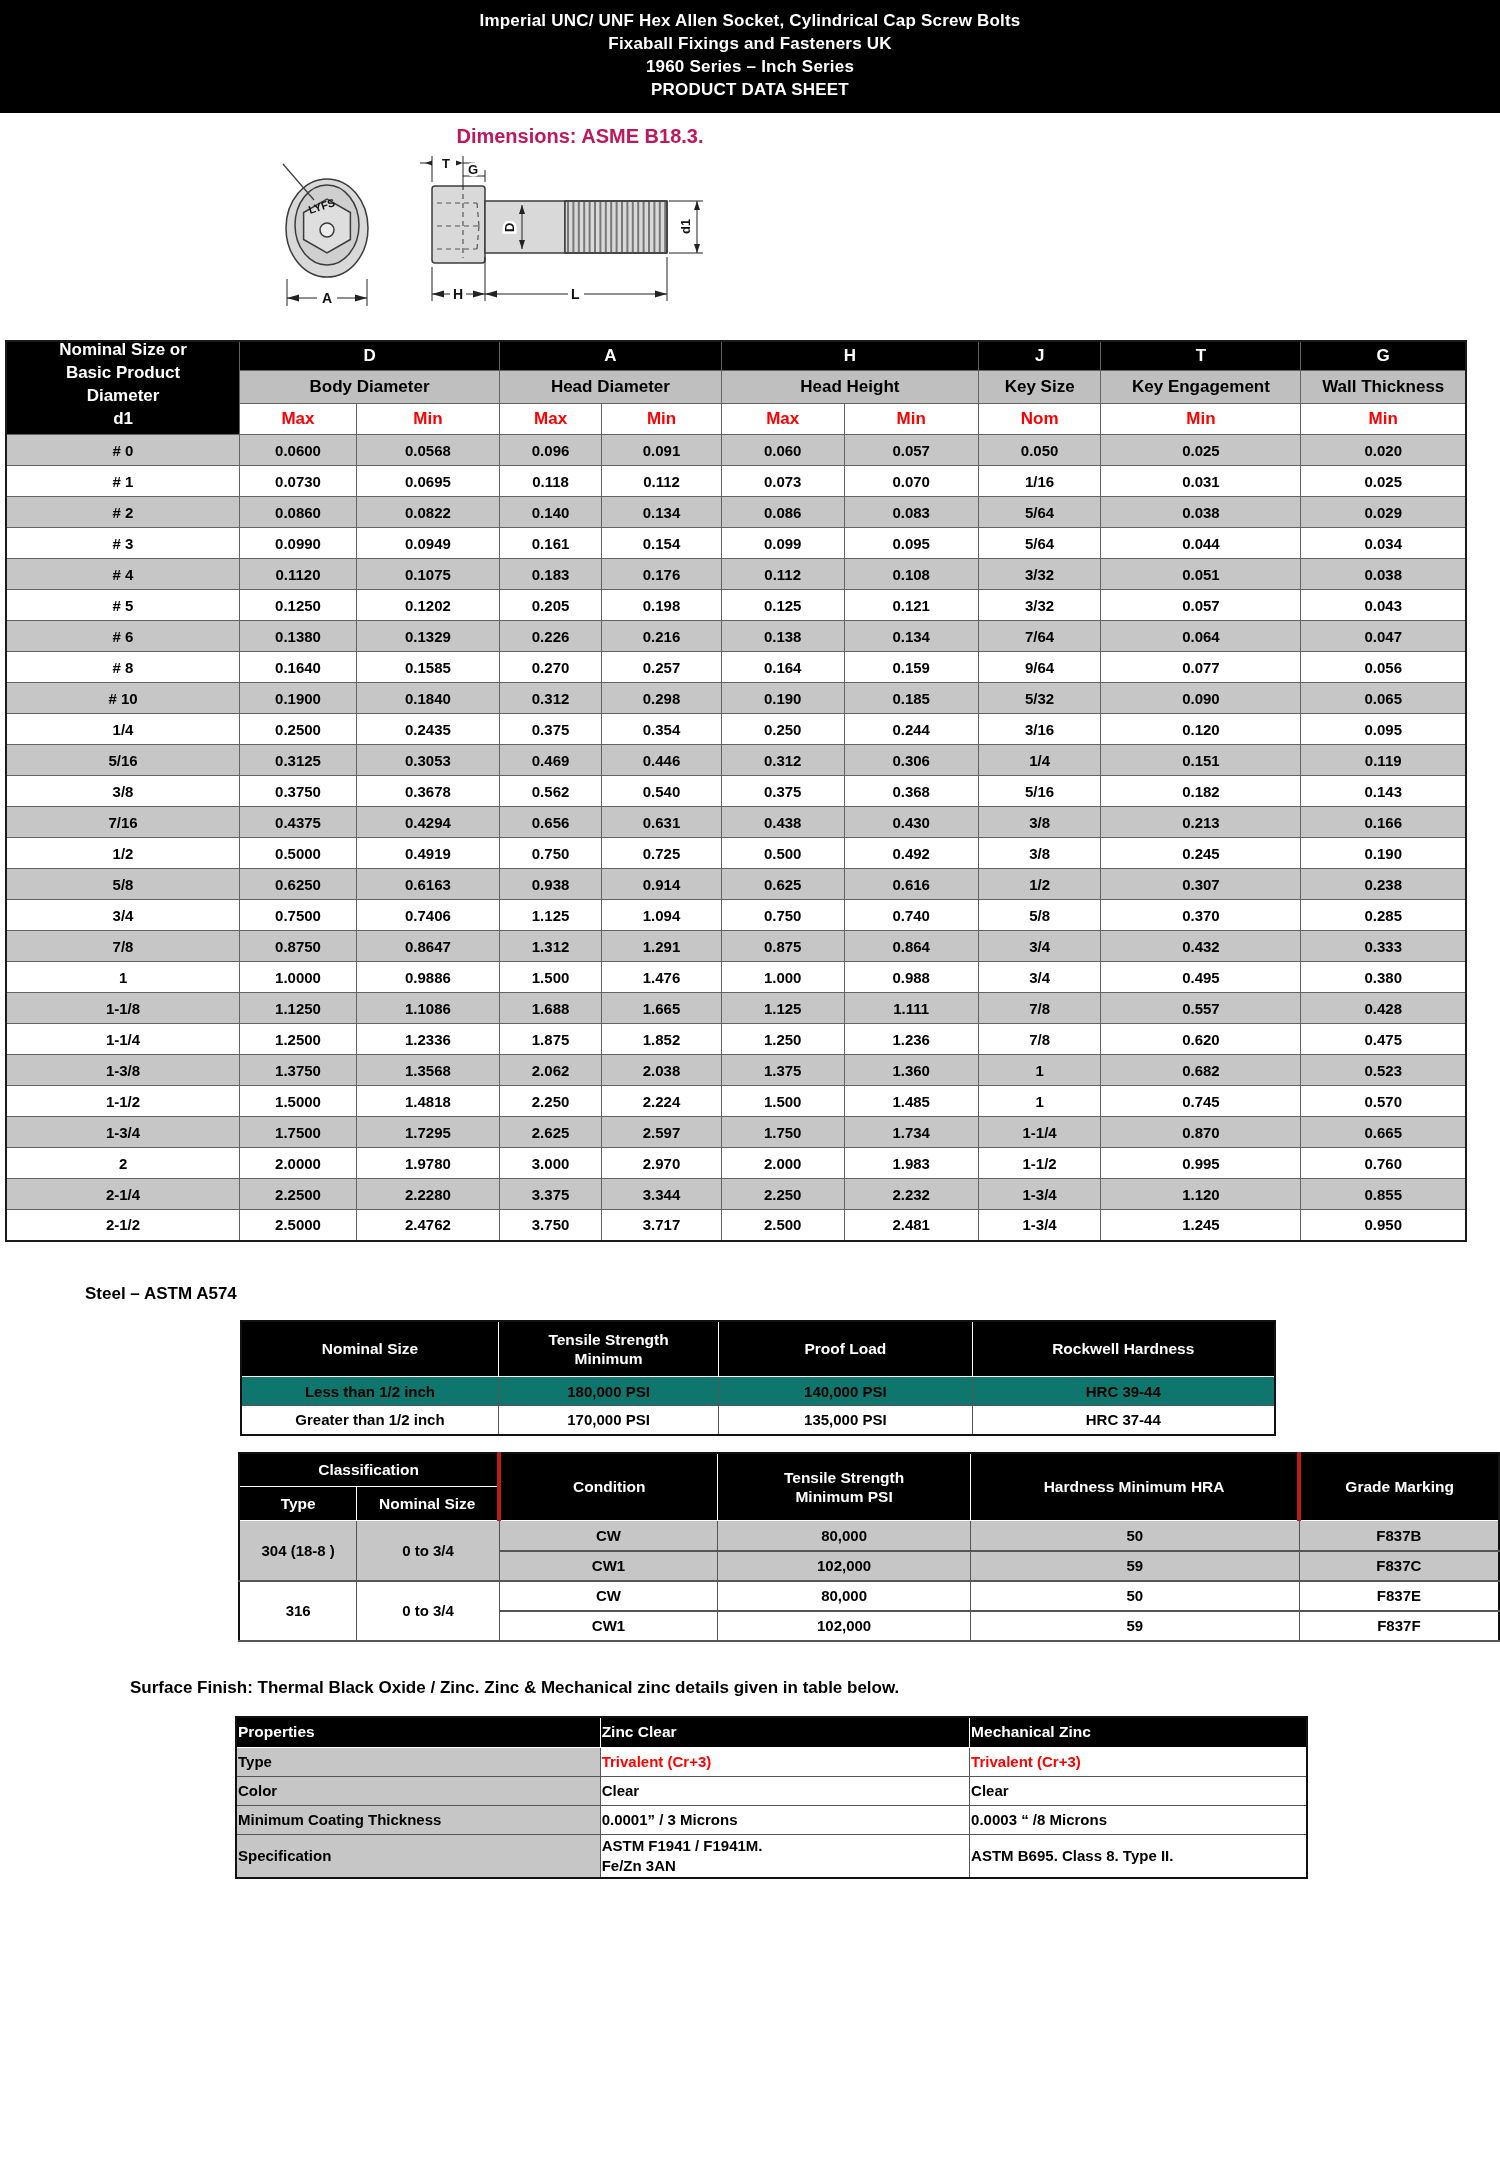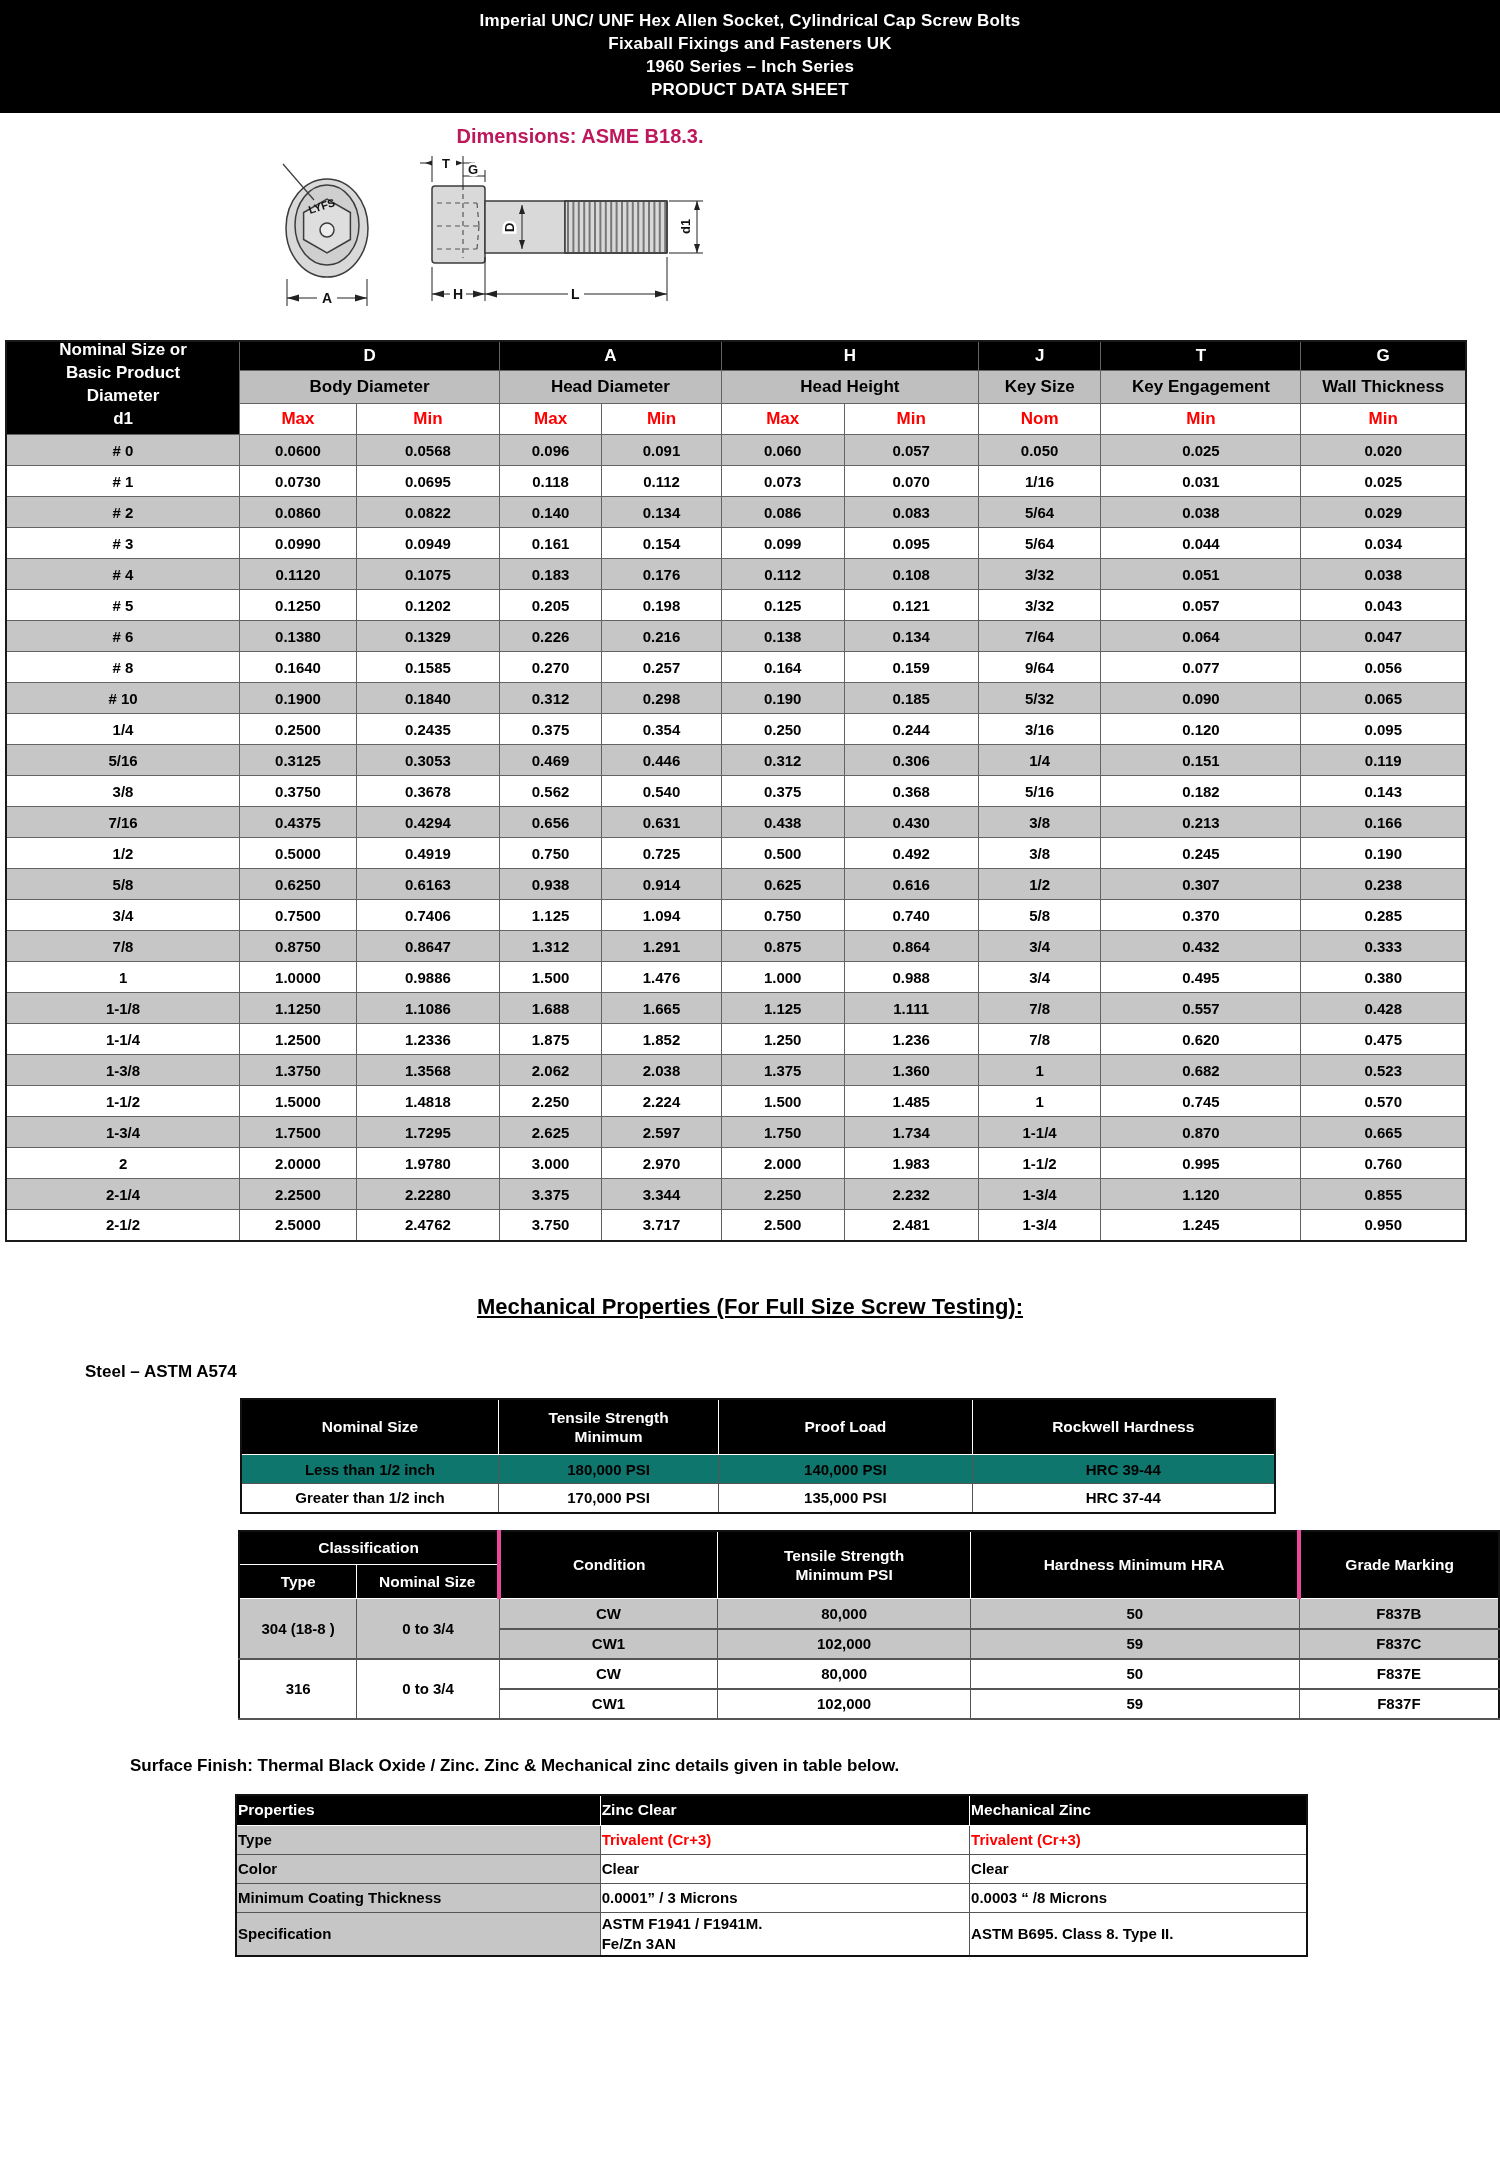--- a/index.html
+++ b/index.html
@@ -38,21 +38,21 @@
 
   
   .steel-table { width: 1036px; margin: 16px 0 0 240px; text-align: center; font-weight: bold; border: 2px solid #111; }
   .steel-table th { background: #000; color: #fff; font-size: 15.5px; height: 56px; border: 1px solid #fff; white-space: pre-line; line-height: 19px; }
   .steel-table td { border: 1px solid #555; height: 29px; font-size: 15px; }
   .steel-table tr.shade td { background: #0f766e; }
 
   
   .ss-table { width: 1262px; margin: 16px 0 0 238px; text-align: center; font-weight: bold; border: 2px solid #111; }
   .ss-table th { background: #000; color: #fff; font-size: 15.5px; border: 1px solid #fff; white-space: pre-line; line-height: 19px; height: 34px; }
-  .ss-table th.gap-l { border-left: 4px solid #ec4899; }
+  .ss-table th.gap-l { border-left: 4px solid #b91c1c; }
   .ss-table td { border: 1px solid #555; height: 30px; font-size: 15px; border-bottom-width: 2px; }
   .ss-table tr.shade td { background: #c6c6c6; }
 
   
   .finish-table { width: 1073px; margin: 18px 0 0 235px; text-align: left; font-weight: bold; border: 2px solid #111; }
   .finish-table th { background: #000; color: #fff; font-size: 15.5px; height: 31px; border: 1px solid #fff; }
   .finish-table td { border: 1px solid #555; height: 29px; font-size: 15px; white-space: pre-line; line-height: 20px; }
   .finish-table td.lab { background: #c6c6c6; }
   .finish-table td.red { color: #f00; }
 </style>
@@ -515,21 +515,20 @@
           <td>3.717</td>
           <td>2.500</td>
           <td>2.481</td>
           <td>1-3/4</td>
           <td>1.245</td>
           <td>0.950</td>
         </tr>
       </tbody>
   </table>
 
-  <div class="mech-title">Mechanical Properties (For Full Size Screw Testing):</div>
 
   <div class="steel-heading">Steel – ASTM A574</div>
 
   <table class="steel-table">
     <colgroup>
       <col style="width:24.9%">
         <col style="width:21.3%">
         <col style="width:24.5%">
         <col style="width:29.3%">
     </colgroup>

